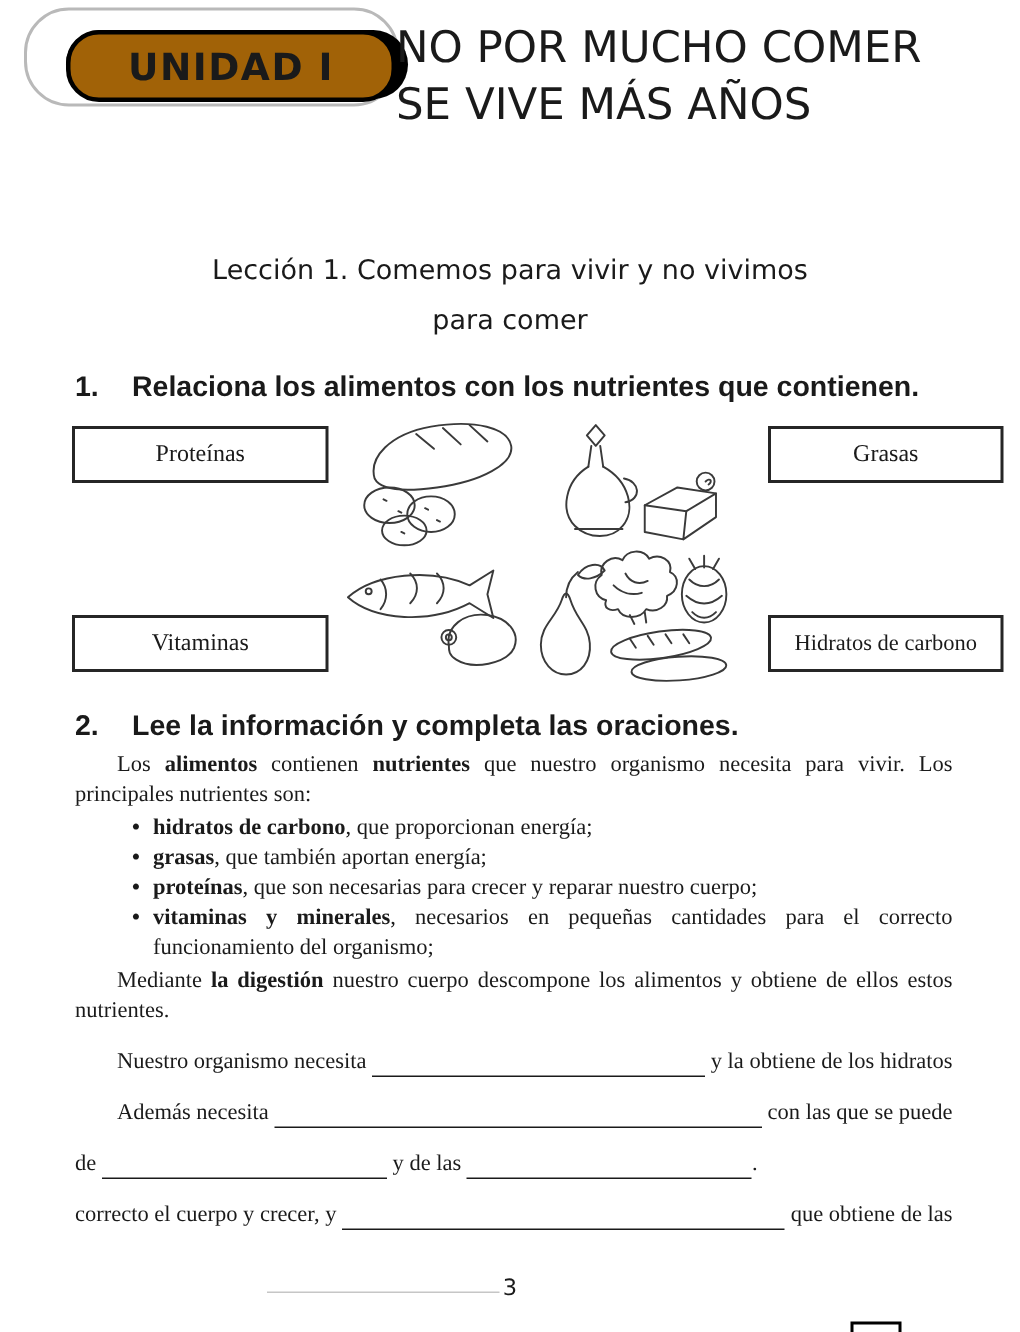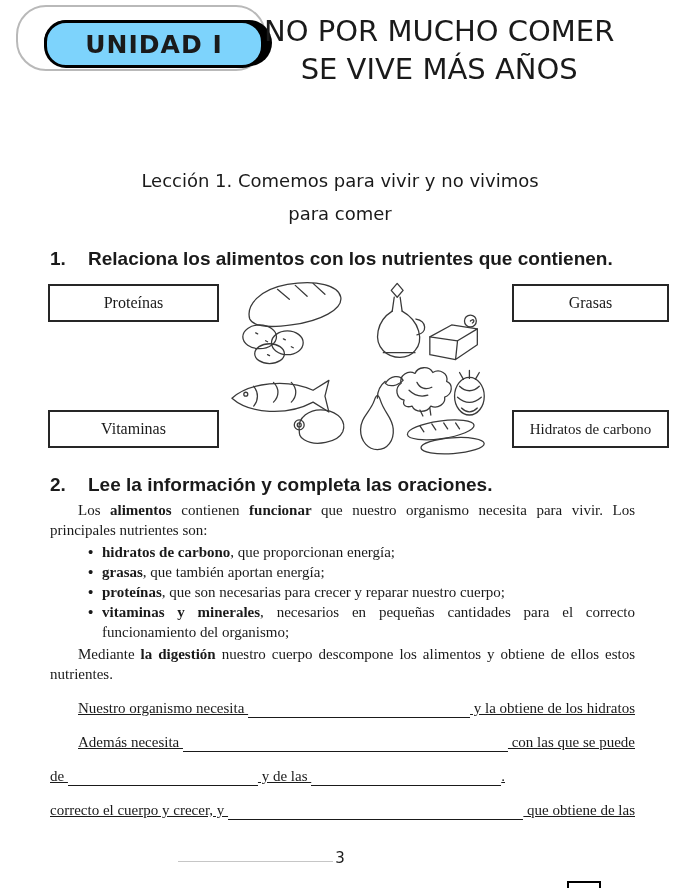--- a/index.html
+++ b/index.html
@@ -7,27 +7,27 @@
     position:relative;width:680px;height:888px;margin:0 auto;background:#ffffff;
     font-family:"Liberation Serif",serif;color:#1a1a1a;overflow:hidden;
     box-shadow:0 0 0 1px #ddd;
   }
   
   .unit-frame{position:absolute;left:16px;top:5px;width:246px;height:62px;
     border:2px solid #b9b9b9;border-radius:30px;}
   .unit-black{position:absolute;left:26px;top:13px;width:228px;height:46px;
     background:#000;border-radius:23px;}
   .unit-white{position:absolute;left:26px;top:13px;width:214px;height:42px;
-    background:#7dd3fc;border:3px solid #000;border-radius:22px;
+    background:#a16207;border:3px solid #000;border-radius:22px;
     display:flex;align-items:center;justify-content:center;}
   .unit-white span{font-family:"DejaVu Sans",sans-serif;font-weight:bold;
     font-size:25px;letter-spacing:1px;}
   .main-title{position:absolute;left:264px;top:12px;
     font-family:"DejaVu Sans",sans-serif;font-size:29px;line-height:38px;
-    font-weight:500;letter-spacing:0px;white-space:nowrap;text-align:center;}
+    font-weight:500;letter-spacing:0px;white-space:nowrap;}
   
   .lesson-title{position:absolute;top:164px;left:0;right:0;text-align:center;
     font-family:"DejaVu Sans",sans-serif;font-size:18px;line-height:33px;}
   
   .ex-header{position:absolute;left:50px;width:585px;
     font-family:"Liberation Sans",sans-serif;font-weight:bold;font-size:19px;}
   .ex1-header{top:248px;}
   .ex2-header{top:474px;}
   .ex-num{display:inline-block;width:38px;}
   
@@ -45,21 +45,21 @@
   
   .textblock{position:absolute;left:50px;top:500px;width:585px;
     font-size:15px;line-height:20px;text-align:justify;}
   .textblock p{margin:0;}
   .para.indent{text-indent:28px;}
   .b{font-weight:bold;}
   .bullets{margin:2px 0;}
   .bullet{position:relative;margin-left:38px;padding-left:14px;}
   .bullet::before{content:"\2022";position:absolute;left:0;top:0;font-weight:bold;}
   .after-para{margin-top:2px;}
-  .fill-line{display:flex;align-items:flex-end;margin-top:14px;line-height:20px;text-decoration:underline;}
+  .fill-line{display:flex;align-items:flex-end;margin-top:14px;line-height:20px;}
   .fill-line span{white-space:pre;}
   .fill-line.indent{padding-left:28px;}
   .blank{display:inline-block;height:15px;border-bottom:1.4px solid #1a1a1a;}
   
   .footer-rule{position:absolute;left:178px;top:861px;width:155px;height:1px;background:#c6c6c6;}
   .page-number{position:absolute;top:849px;left:0;right:0;text-align:center;
     font-family:"DejaVu Sans",sans-serif;font-size:15px;}
   .corner-mark{position:absolute;left:567px;top:881px;width:30px;height:14px;
     border:2px solid #000;background:#fff;}
 </style>
@@ -160,21 +160,21 @@
         </g>
       <path d="M196,156 l4,6 M208,154 l4,6 M220,153 l4,6 M232,153 l4,6"></path>
     </g>
   </svg>
 
   <div class="ex-header ex2-header">
     <span class="ex-num">2.</span><span class="ex-inst">Lee la información y completa las oraciones.</span>
   </div>
 
   <div class="textblock">
-    <p class="para indent"><span>Los </span><span class="b">alimentos</span><span> contienen </span><span class="b">funcionar</span><span> que nuestro organismo necesita para vivir. Los principales nutrientes son:</span></p>
+    <p class="para indent"><span>Los </span><span class="b">alimentos</span><span> contienen </span><span class="b">nutrientes</span><span> que nuestro organismo necesita para vivir. Los principales nutrientes son:</span></p>
     <div class="bullets">
       <div class="bullet para"><span class="b">hidratos de carbono</span><span>, que proporcionan energía;</span></div>
       <div class="bullet para"><span class="b">grasas</span><span>, que también aportan energía;</span></div>
       <div class="bullet para"><span class="b">proteínas</span><span>, que son necesarias para crecer y reparar nuestro cuerpo;</span></div>
       <div class="bullet para"><span class="b">vitaminas y minerales</span><span>, necesarios en pequeñas cantidades para el correcto funcionamiento del organismo;</span></div>
     </div>
     <p class="para indent after-para"><span>Mediante </span><span class="b">la digestión</span><span> nuestro cuerpo descompone los alimentos y obtiene de ellos estos nutrientes.</span></p>
 
     <div class="fill-line indent">
         <span>Nuestro organismo necesita </span>

